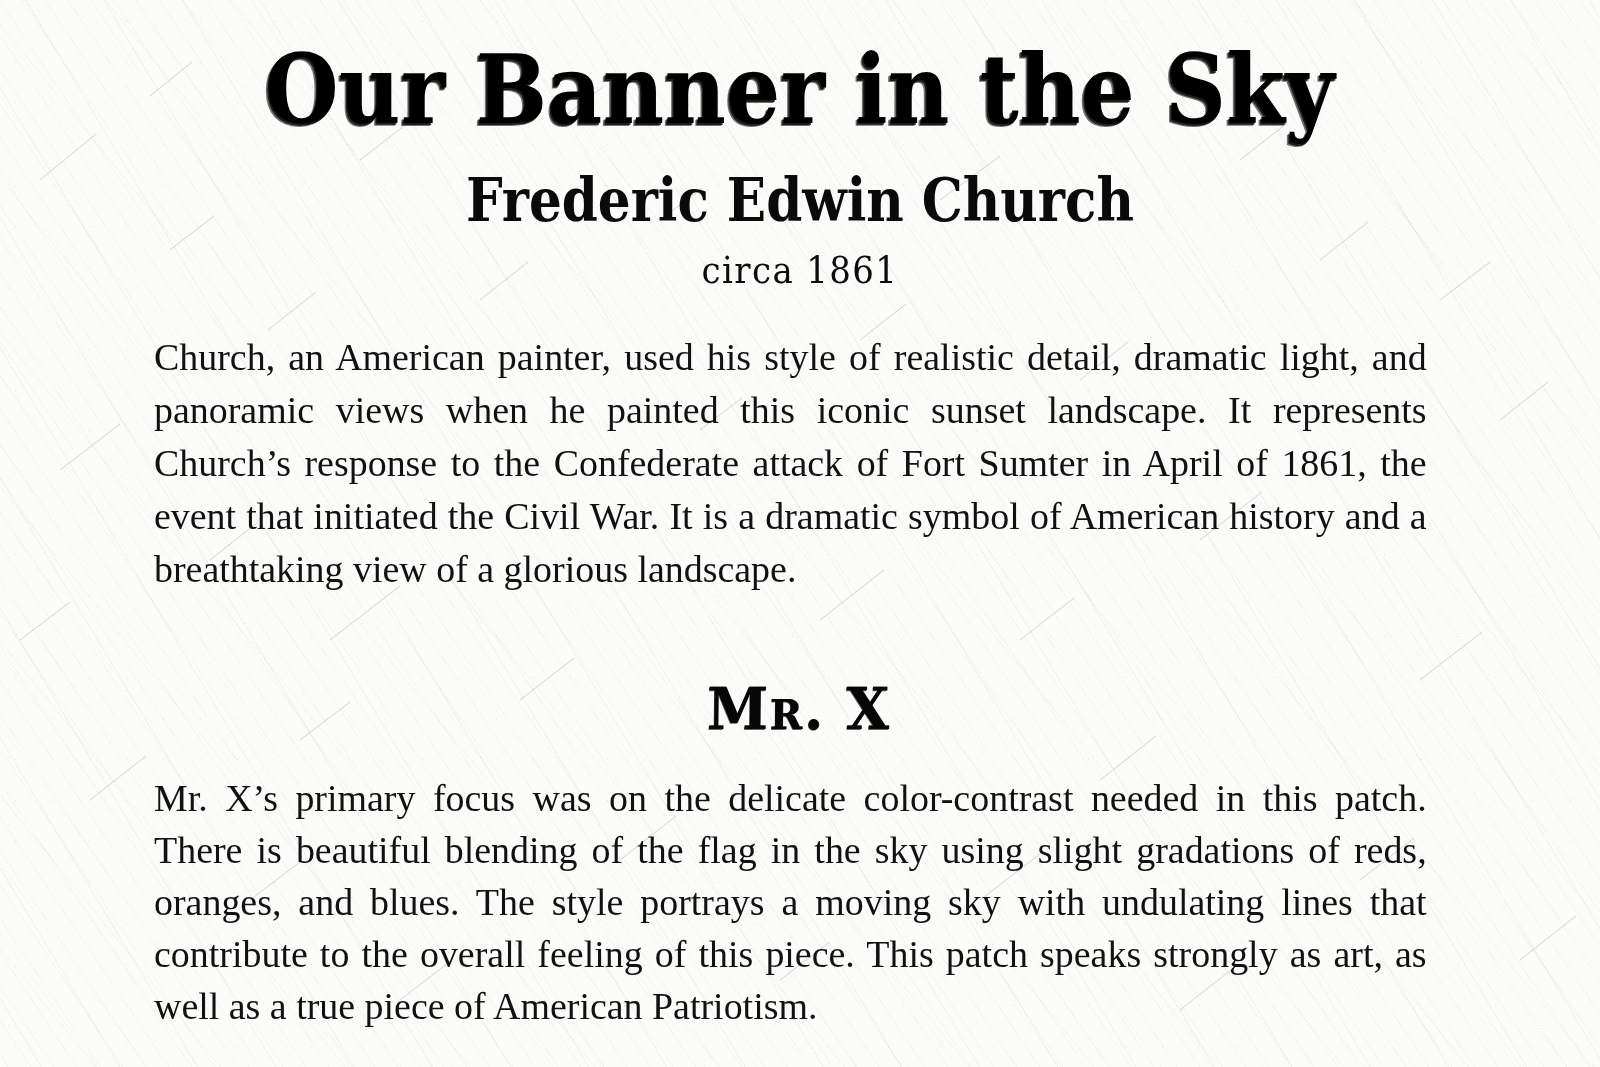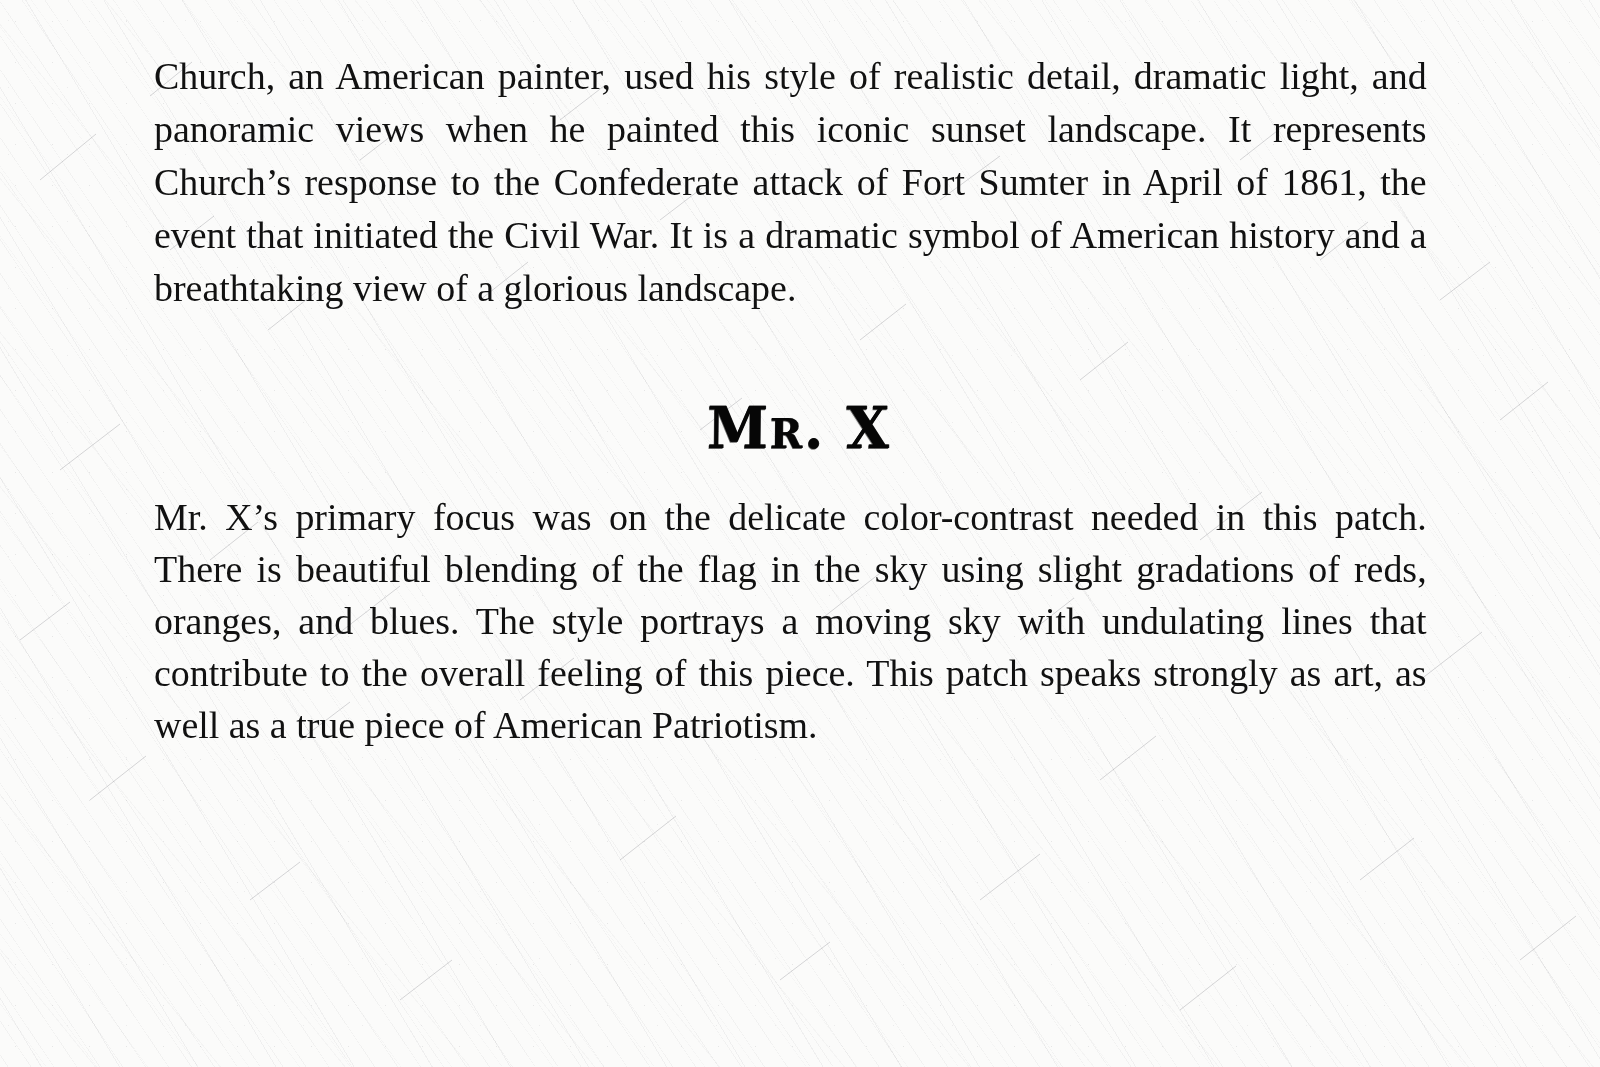--- a/index.html
+++ b/index.html
@@ -131,21 +131,21 @@
     margin: 0;
     padding-top: 22px;
     letter-spacing: 1.5px;
     transform: scaleX(0.92);
     transform-origin: center top;
     color: #0c0c0c;
     white-space: nowrap;
   }
 
   .body-block {
-    margin: 16px auto;
+    margin: 8px auto;
     width: 1292px;
     padding-left: 0;
   }
 
   .body-copy {
     font-family: "Liberation Serif", "DejaVu Serif", serif;
     font-size: 38.5px;
     line-height: 53px;
     text-align: justify;
     text-justify: inter-word;
@@ -226,20 +226,25 @@
       <path d="M1240 160 L1286 124"></path>
         <path d="M1440 300 L1490 262"></path>
       <path d="M1100 780 L1156 736"></path>
         <path d="M300 740 L350 702"></path>
     </g>
   </svg>
 </div>
 
 <div id="page">
 
+  <div class="title-block">
+    <h1 id="doc-title">Our Banner in the Sky</h1>
+    <h2 id="doc-artist">Frederic Edwin Church</h2>
+    <div id="doc-date">circa 1861</div>
+  </div>
 
   <div class="body-block">
     <p id="paragraph-one" class="body-copy">Church, an American painter, used his style of realistic detail, dramatic light, and panoramic views when he painted this iconic sunset landscape. It represents Church’s response to the Confederate attack of Fort Sumter in April of 1861, the event that initiated the Civil War. It is a dramatic symbol of American history and a breathtaking view of a glorious landscape.</p>
 
     <div id="section-heading">Mr. X</div>
 
     <p id="paragraph-two" class="body-copy">Mr. X’s primary focus was on the delicate color-contrast needed in this patch. There is beautiful blending of the flag in the sky using slight gradations of reds, oranges, and blues. The style portrays a moving sky with undulating lines that contribute to the overall feeling of this piece. This patch speaks strongly as art, as well as a true piece of American Patriotism.</p>
   </div>
 
 </div>

